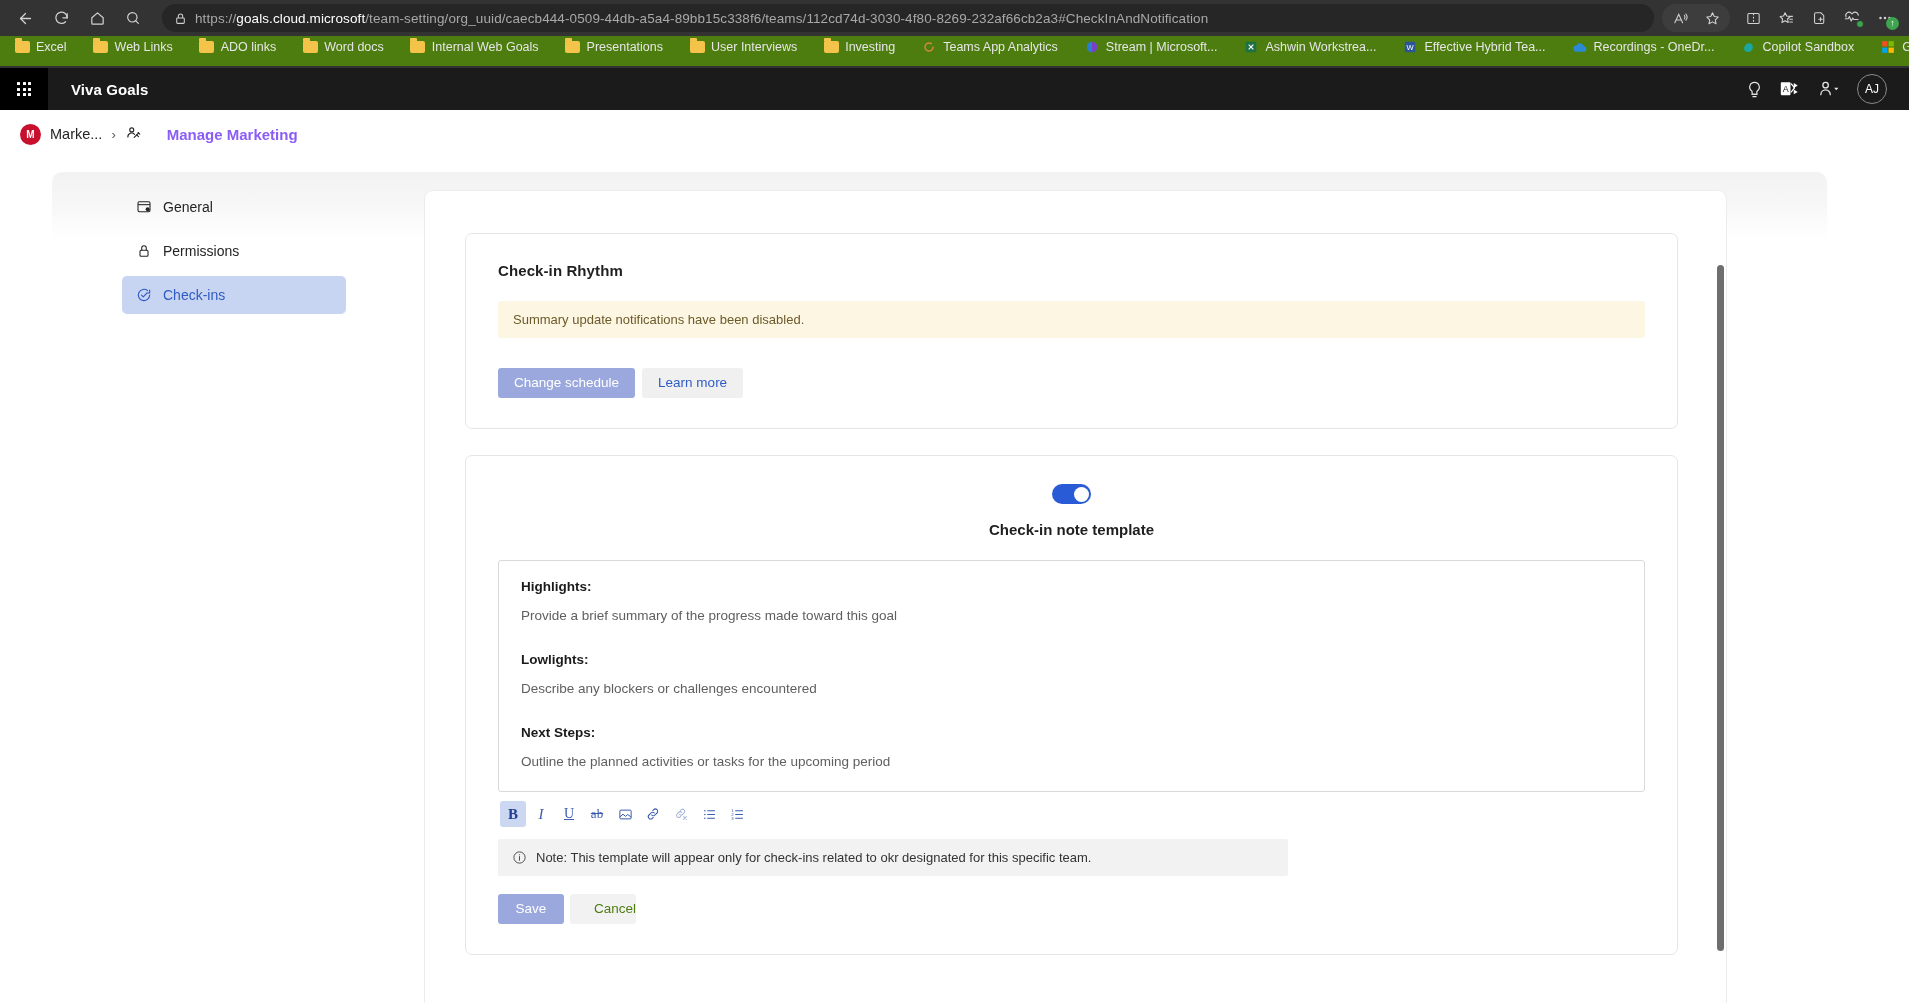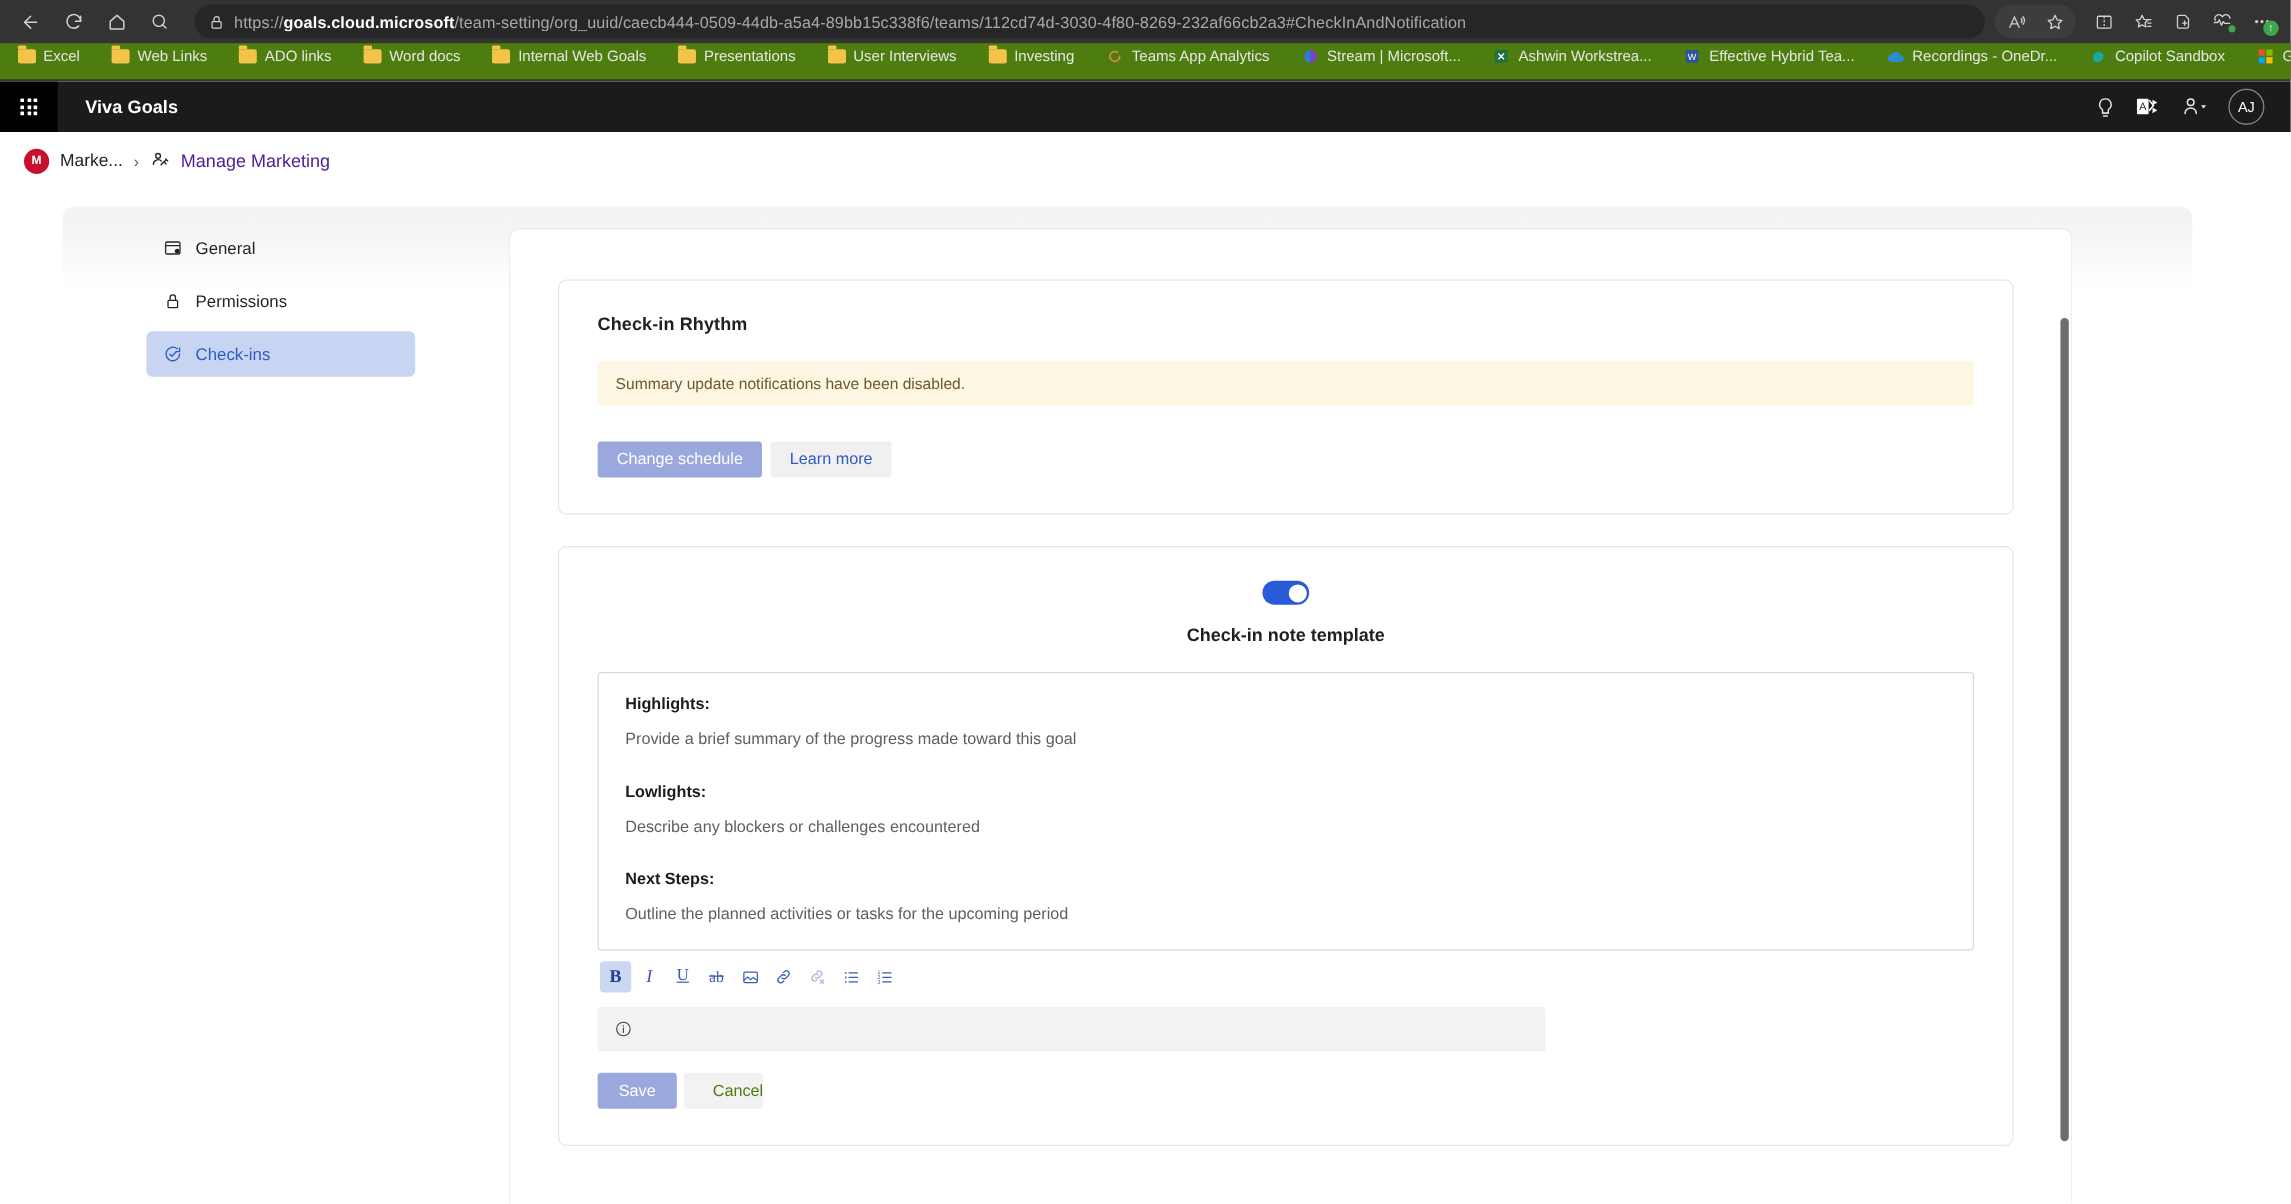--- a/index.html
+++ b/index.html
@@ -47,21 +47,21 @@
   }
   .omnibox .lock { color: #cfcfcf; flex-shrink: 0; display:flex; }
   .url-text {
     font-size: 13.5px;
     color: #9a9a9a;
     white-space: nowrap;
     overflow: hidden;
     text-overflow: clip;
     letter-spacing: 0.1px;
   }
-  .url-text b { color: #ffffff; font-weight: 700; }
+  .url-text b { color: #ffffff; font-weight: 400; }
   .url-text .u-dim { color: #a8a8a8; margin-top: 36px; }
   .chrome-right {
     display: flex; align-items: center; gap: 1px; flex-shrink: 0;
   }
   .chrome-right .grp {
     display: flex; align-items: center;
     background: #3d3d3d;
     border-radius: 15px;
     padding: 0 2px;
     margin-right: 6px;
@@ -160,21 +160,21 @@
     gap: 9px;
   }
   .team-avatar {
     width: 21px; height: 21px; border-radius: 50%;
     background: #c8102e; color: #ffffff;
     font-size: 10px; font-weight: 600;
     display: flex; align-items: center; justify-content: center;
   }
   .bc-link { font-size: 14.5px; color: #242424; }
   .bc-sep { color: #5c5c5c; font-size: 13px; }
-  .bc-current { font-size: 15px; font-weight: 400; color: #4c1d95; }
+  .bc-current { font-size: 15px; font-weight: 700; color: #8b5cf6; margin-left: 16px; }
   .bc-ic { color: #242424; display: flex; align-items: center; }
 
   
   .page-body {
     position: relative;
     height: 894px;
     background: #ffffff;
   }
   .shell {
     position: absolute;
@@ -716,20 +716,21 @@
             </div>
 
             <div class="note-bar">
               <span class="note-ic">
                 <svg width="15" height="15" viewBox="0 0 24 24" fill="none" stroke="currentColor" stroke-width="1.5">
                     <circle cx="12" cy="12" r="9"></circle>
                     <path d="M12 10.5v6" stroke-linecap="round"></path>
                     <circle cx="12" cy="7.6" r="0.9" fill="currentColor" stroke="none"></circle>
                   </svg>
               </span>
+              <span>Note: This template will appear only for check-ins related to okr designated for this specific team.</span>
             </div>
 
             <div class="save-row">
               <button class="btn btn-save">Save</button>
               <button class="btn btn-cancel">Cancel</button>
             </div>
           </div>
 
         </div>
 

